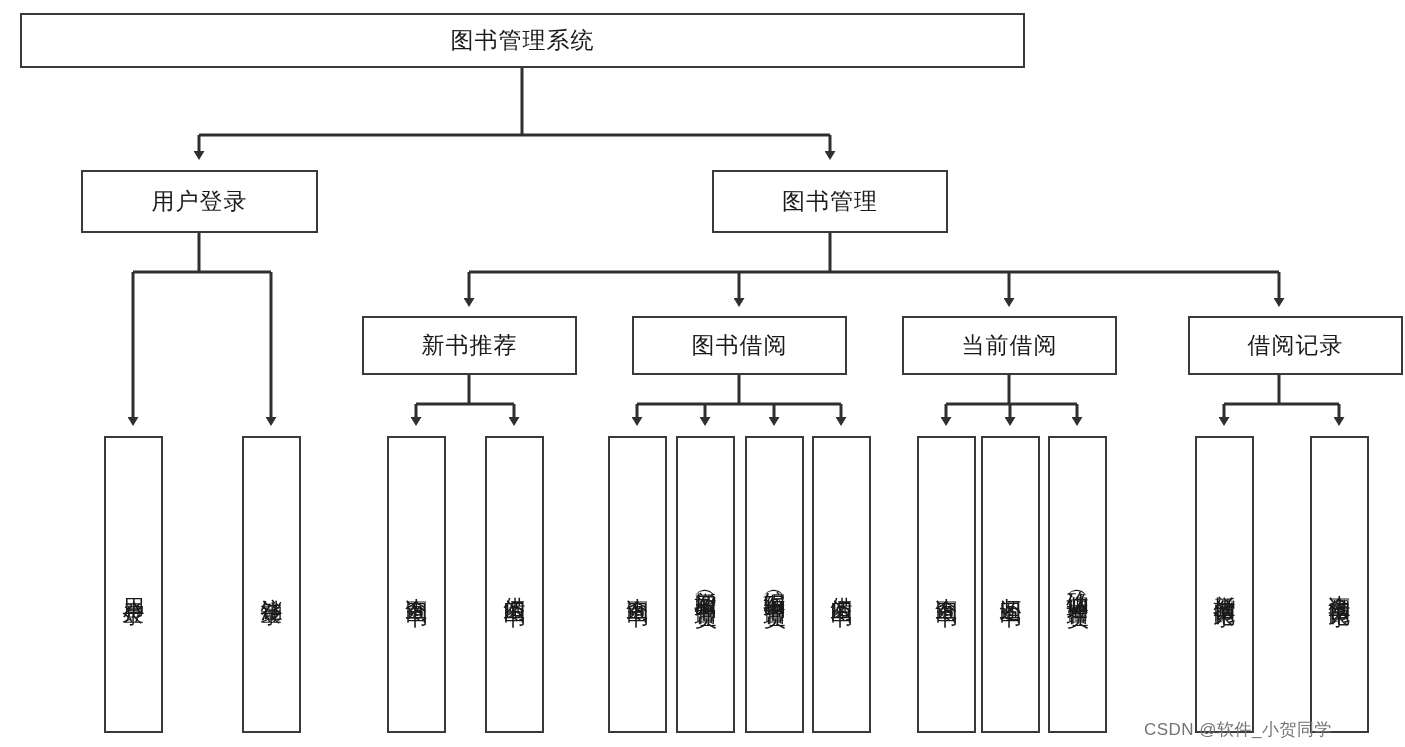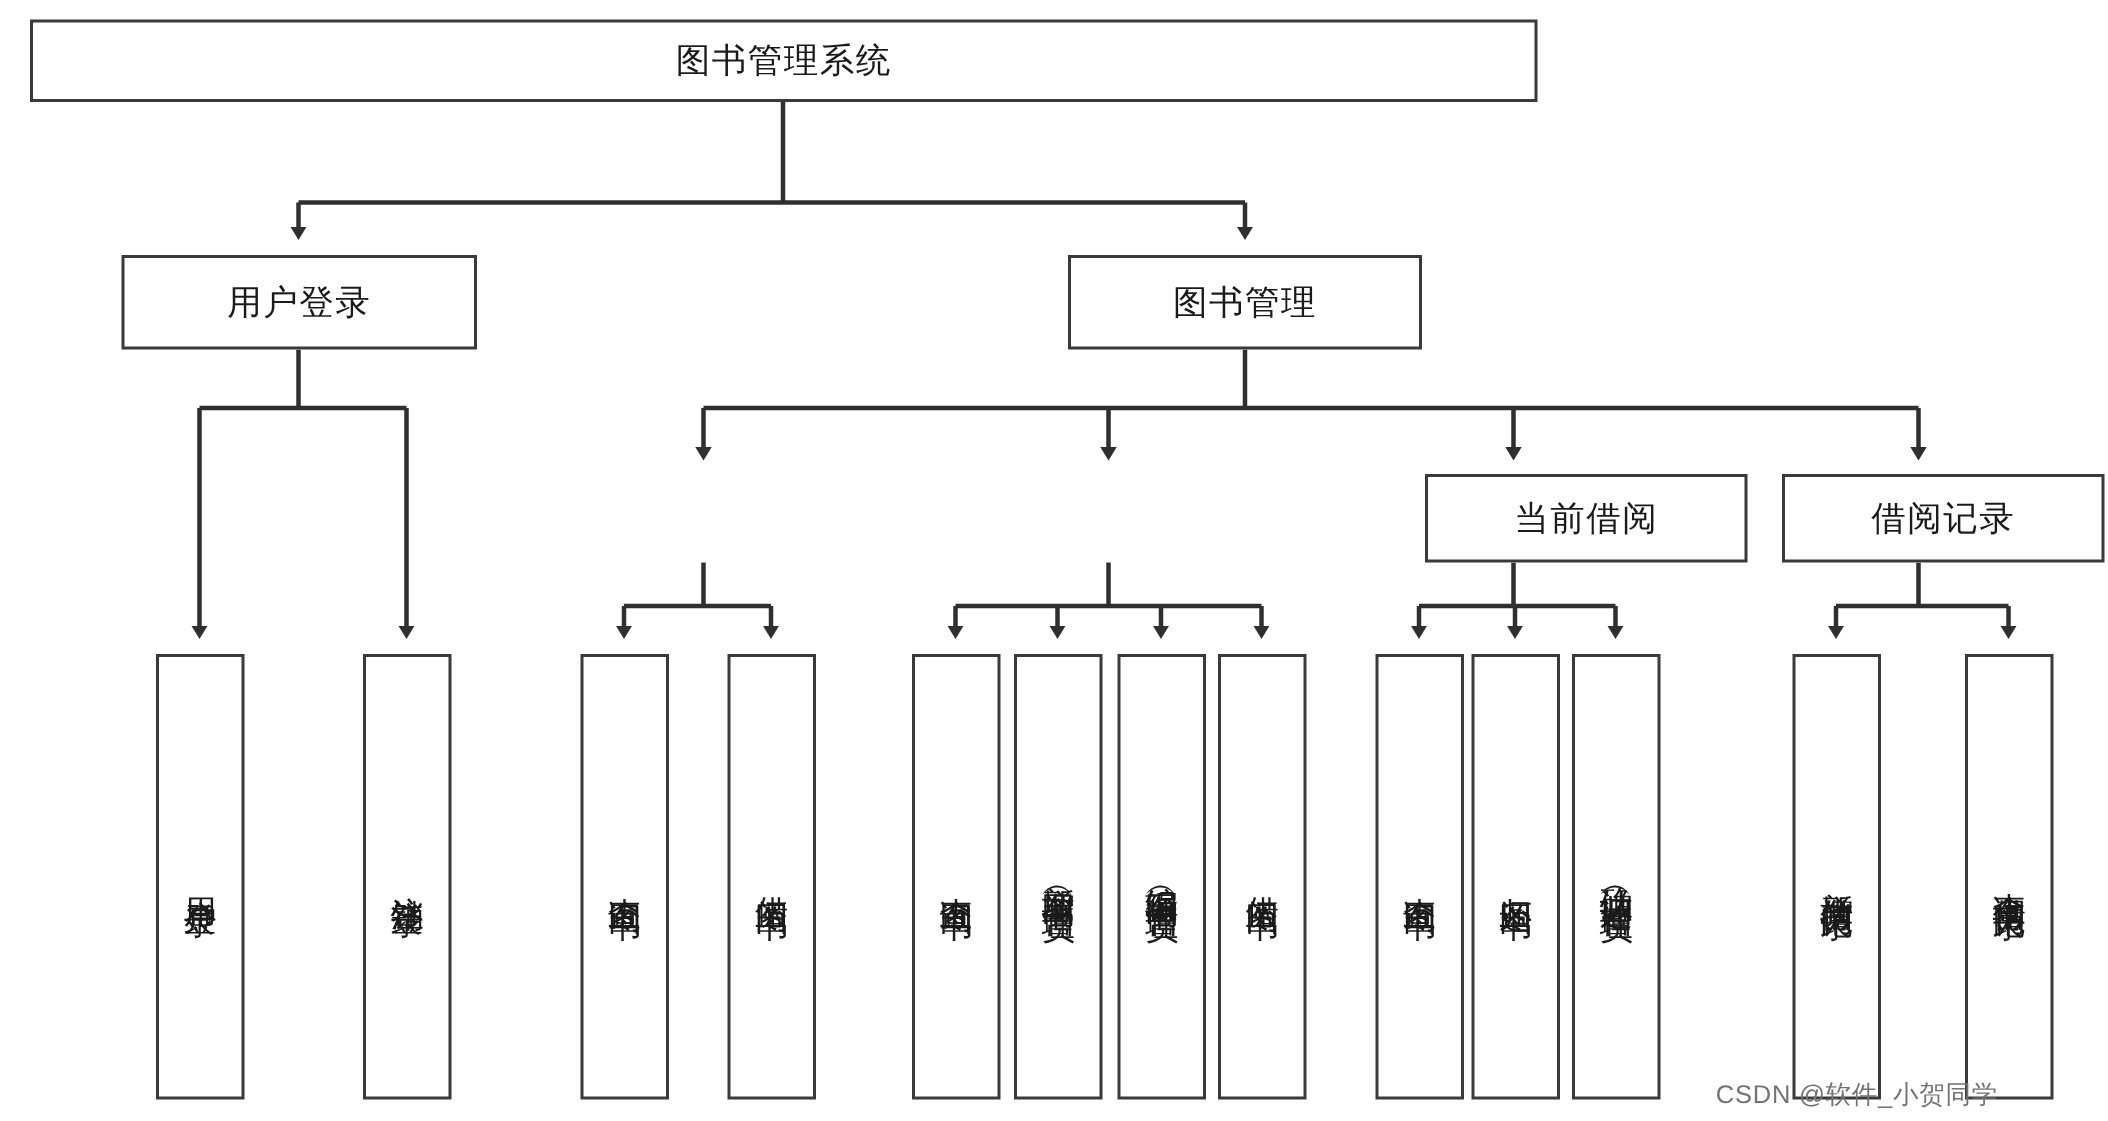--- a/index.html
+++ b/index.html
@@ -126,21 +126,27 @@
     <span class="node-label">图书管理系统</span>
   </div>
 
   <div class="node-box horizontal" style="left:81px; top:170px; width:237px; height:63px;">
     <span class="node-label">用户登录</span>
   </div>
   <div class="node-box horizontal" style="left:712px; top:170px; width:236px; height:63px;">
     <span class="node-label">图书管理</span>
   </div>
 
-  <div class="node-box horizontal" style="left:902px; top:316px; width:215px; height:59px;margin-left:48px;">
+  <div class="node-box horizontal" style="left:362px; top:316px; width:215px; height:59px;">
+    <span class="node-label">新书推荐</span>
+  </div>
+  <div class="node-box horizontal" style="left:632px; top:316px; width:215px; height:59px;">
+    <span class="node-label">图书借阅</span>
+  </div>
+  <div class="node-box horizontal" style="left:902px; top:316px; width:215px; height:59px;">
     <span class="node-label">当前借阅</span>
   </div>
   <div class="node-box horizontal" style="left:1172px; top:316px; width:215px; height:59px;margin-left:16px;">
     <span class="node-label">借阅记录</span>
   </div>
 
   <div class="node-box vertical" style="left:104px; top:436px; width:59px; height:297px;">
     <span class="node-label">用户登录</span>
   </div>
   <div class="node-box vertical" style="left:242px; top:436px; width:59px; height:297px;">

